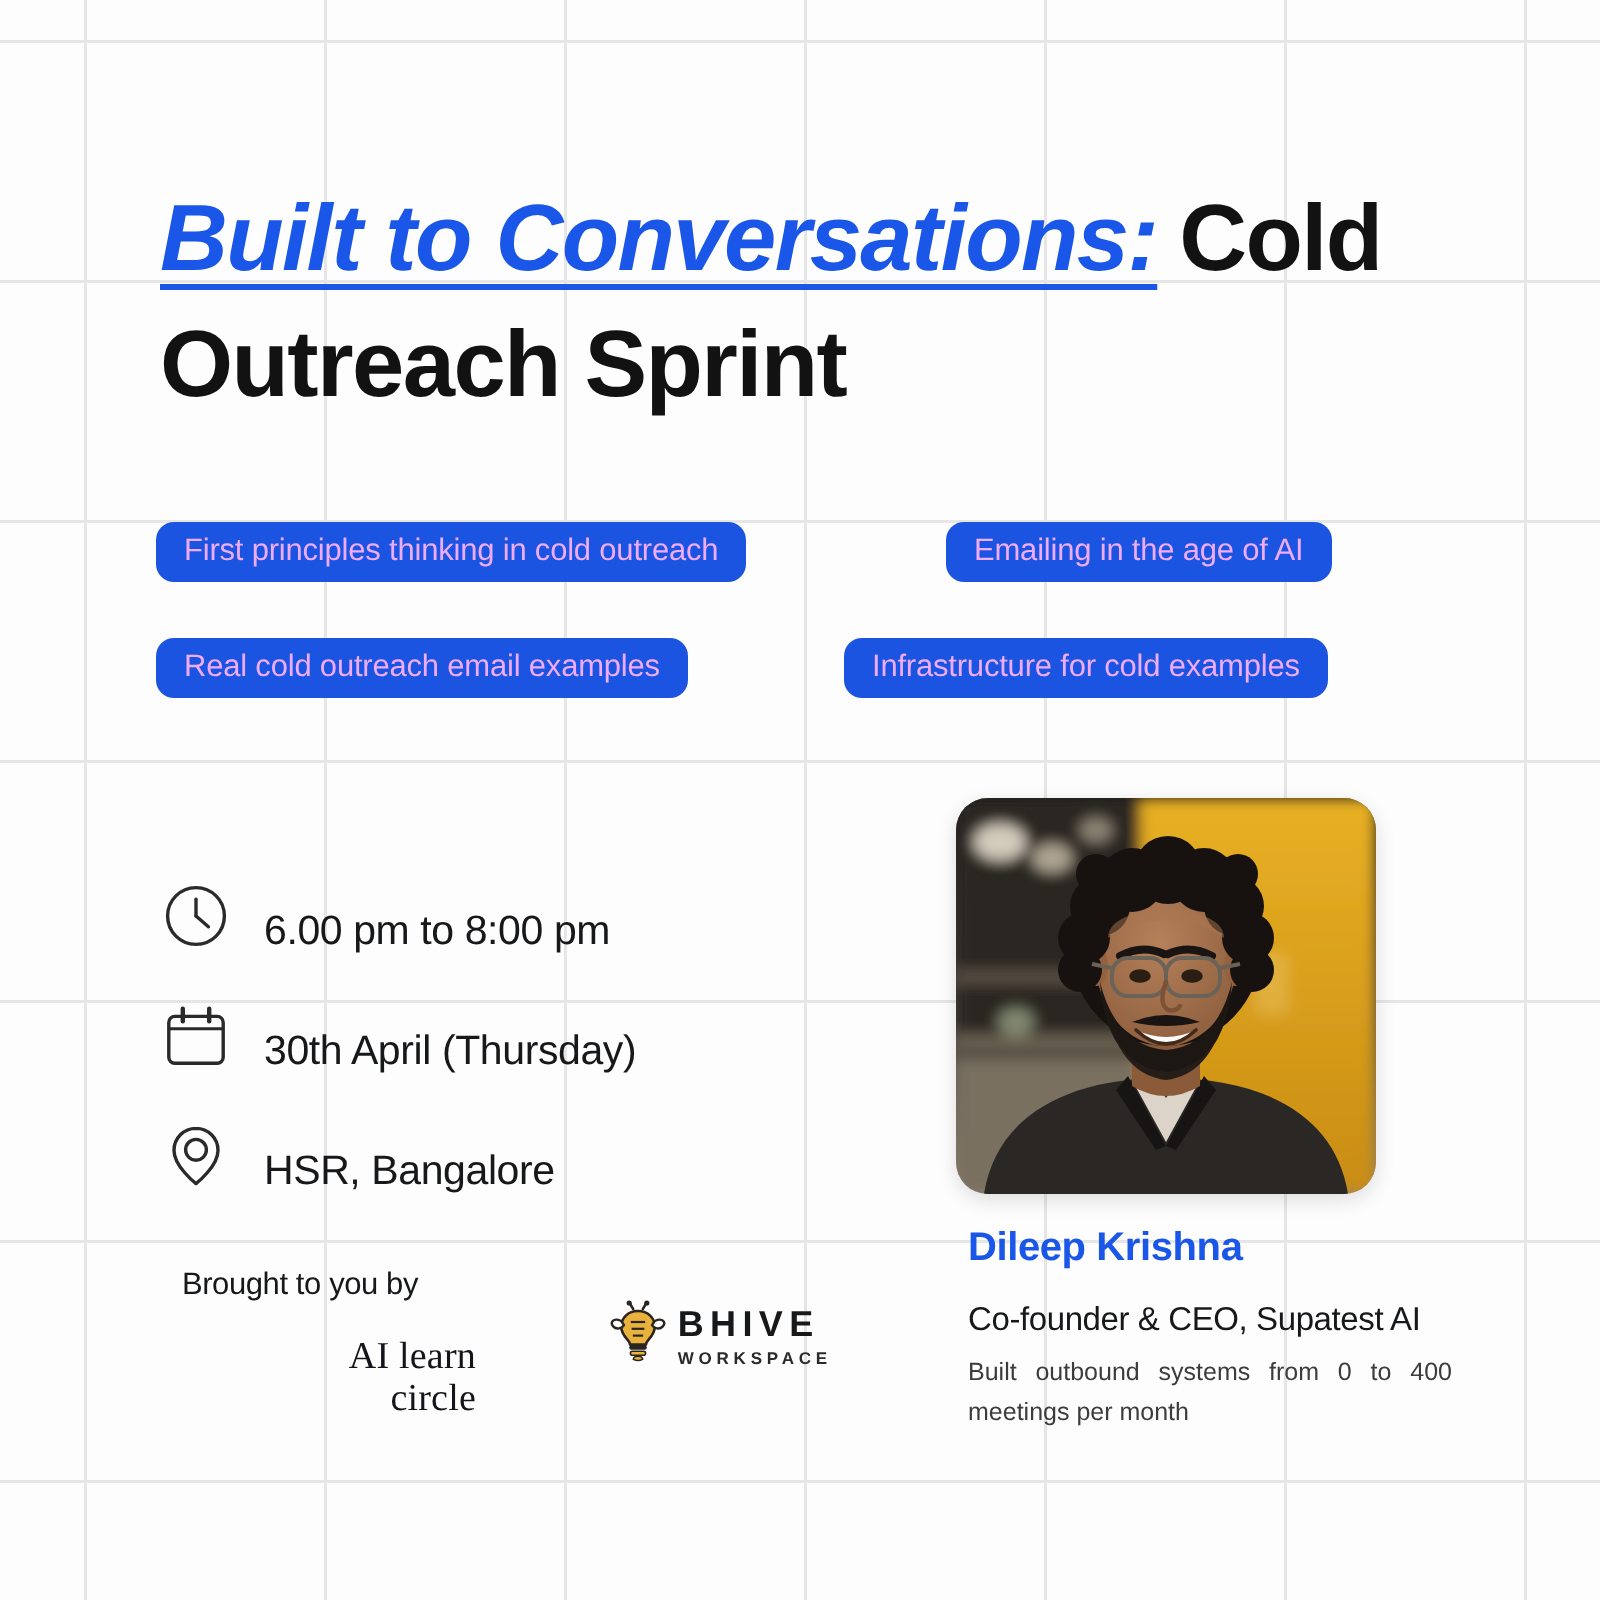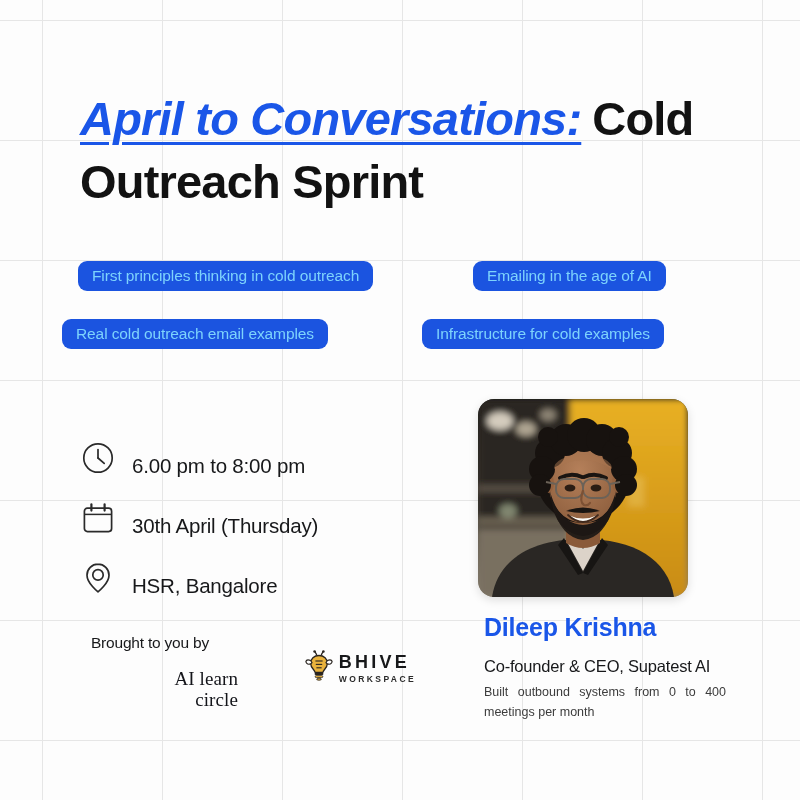--- a/index.html
+++ b/index.html
@@ -54,33 +54,33 @@
   }
   .title-rest { padding-left: 9px; }
 
   
   .pill {
     position: absolute;
     display: inline-flex;
     align-items: center;
     justify-content: center;
     background: #1b54e0;
-    color: #7dd3fc;
+    color: #f0abfc;
     border-radius: 9px;
     font-size: 15.5px;
     font-weight: 400;
     letter-spacing: -0.1px;
     height: 30px;
     padding: 0 14px;
     white-space: nowrap;
     box-sizing: border-box;
   }
   #pill-0 { left: 78px;  top: 261px; }
   #pill-1 { left: 473px; top: 261px; }
-  #pill-2 { left: 62px;  top: 319px; }
+  #pill-2 { left: 78px;  top: 319px; }
   #pill-3 { left: 422px; top: 319px; }
 
   
   .detail-list {
     position: absolute;
     left: 78px;
     top: 418px;
   }
   .detail-row {
     display: flex;
@@ -117,21 +117,21 @@
   .photo-frame svg { display: block; }
 
   
   .speaker-block {
     position: absolute;
     left: 484px;
     top: 612px;
     width: 260px;
   }
   .speaker-name {
-    font-size: 25px;
+    font-size: 20px;
     font-weight: 700;
     color: #1a56e8;
     letter-spacing: -0.2px;
     line-height: 1.2;
   }
   .speaker-role {
     margin-top: 14px;
     font-size: 16.5px;
     color: #17181a;
     letter-spacing: -0.2px;
@@ -189,21 +189,21 @@
     color: #2a2a2a;
     letter-spacing: 2.4px;
   }
 </style>
 </head>
 <body>
 
 <div id="poster">
 
   <div class="title-block">
-    <div class="title-line"><span class="title-em">April to Conversations:</span><span class="title-rest">Cold</span></div>
+    <div class="title-line"><span class="title-em">Built to Conversations:</span><span class="title-rest">Cold</span></div>
     <div class="title-line">Outreach Sprint</div>
   </div>
 
   <div class="pill" id="pill-0">First principles thinking in cold outreach</div>
   <div class="pill" id="pill-1">Emailing  in the age of AI</div>
   <div class="pill" id="pill-2">Real cold outreach email examples</div>
   <div class="pill" id="pill-3">Infrastructure for cold examples</div>
 
   <div class="detail-list">
 

